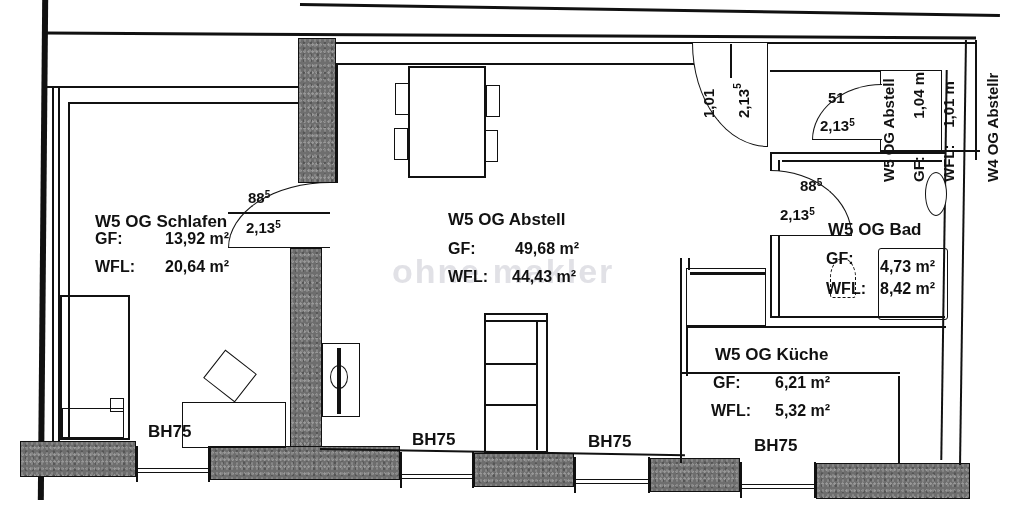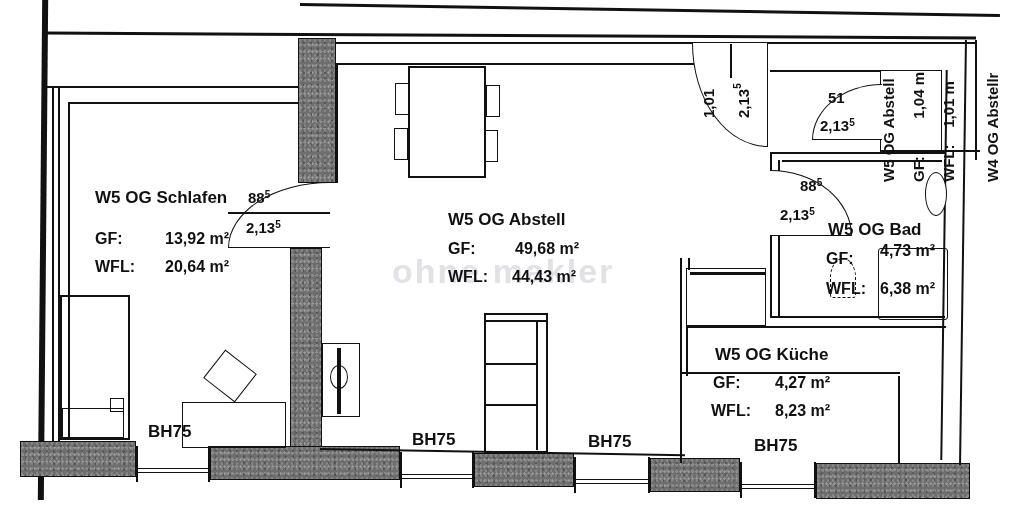--- a/index.html
+++ b/index.html
@@ -130,43 +130,43 @@
 <div class="door-arc" style="left:812px;top:84px;width:70px;height:56px;border-radius:100% 0 0 0;border-right:none;"></div>
 <div class="label" style="left:828px;top:88px;font-size:15px;">51</div>
 <div class="label" style="left:820px;top:116px;font-size:15px;"><span>2,13</span><sup>5</sup></div>
 
 <div class="door-arc" style="left:770px;top:170px;width:82px;height:66px;border-radius:0 100% 0 0;border-left:none;"></div>
 <div class="label" style="left:800px;top:176px;font-size:15px;"><span>88</span><sup>5</sup></div>
 <div class="label" style="left:780px;top:205px;font-size:15px;"><span>2,13</span><sup>5</sup></div>
 
 <div class="watermark" style="left:392px;top:252px;">ohne makler</div>
 
-<div class="label room-name" style="left:95px;top:188px;">W5 OG Schlafen</div>
+<div class="label room-name" style="left:95px;top:212px;">W5 OG Schlafen</div>
 <div class="kv" style="left:95px;top:230px;">GF:</div>
 <div class="kv" style="left:165px;top:230px;">13,92 m²</div>
 <div class="kv" style="left:95px;top:258px;">WFL:</div>
 <div class="kv" style="left:165px;top:258px;">20,64 m²</div>
 
 <div class="label room-name" style="left:448px;top:210px;">W5 OG Abstell</div>
 <div class="kv" style="left:448px;top:240px;">GF:</div>
 <div class="kv" style="left:515px;top:240px;">49,68 m²</div>
 <div class="kv" style="left:448px;top:268px;">WFL:</div>
 <div class="kv" style="left:512px;top:268px;">44,43 m²</div>
 
 <div class="label room-name" style="left:828px;top:220px;">W5 OG Bad</div>
 <div class="kv" style="left:826px;top:250px;">GF:</div>
-<div class="kv" style="left:880px;top:242px;text-align:right;">4,73 m²</div>
+<div class="kv" style="left:880px;top:258px;text-align:right;">4,73 m²</div>
 <div class="kv" style="left:826px;top:280px;">WFL:</div>
-<div class="kv" style="left:880px;top:280px;">6,38 m²</div>
+<div class="kv" style="left:880px;top:280px;">8,42 m²</div>
 
 <div class="label room-name" style="left:715px;top:345px;">W5 OG Küche</div>
 <div class="kv" style="left:713px;top:374px;">GF:</div>
-<div class="kv" style="left:775px;top:374px;">4,27 m²</div>
+<div class="kv" style="left:775px;top:374px;">6,21 m²</div>
 <div class="kv" style="left:711px;top:402px;">WFL:</div>
-<div class="kv" style="left:775px;top:402px;">8,23 m²</div>
+<div class="kv" style="left:775px;top:402px;">5,32 m²</div>
 
 <div class="vert" style="left:880px;top:182px;font-size:15px;">W5 OG Abstell</div>
 <div class="vert" style="left:910px;top:182px;font-size:15px;"><span>GF:</span>&nbsp;&nbsp;&nbsp;&nbsp;&nbsp;&nbsp;&nbsp;&nbsp;&nbsp;<span>1,04 m</span></div>
 <div class="vert" style="left:940px;top:182px;font-size:15px;"><span>WFL:</span>&nbsp;&nbsp;&nbsp;&nbsp;<span>1,01 m</span></div>
 
 <div class="vert" style="left:984px;top:182px;font-size:15px;">W4 OG Abstellr</div>
 
 <div class="label" style="left:148px;top:422px;">BH75</div>
 <div class="label" style="left:412px;top:430px;">BH75</div>
 <div class="label" style="left:588px;top:432px;">BH75</div>

